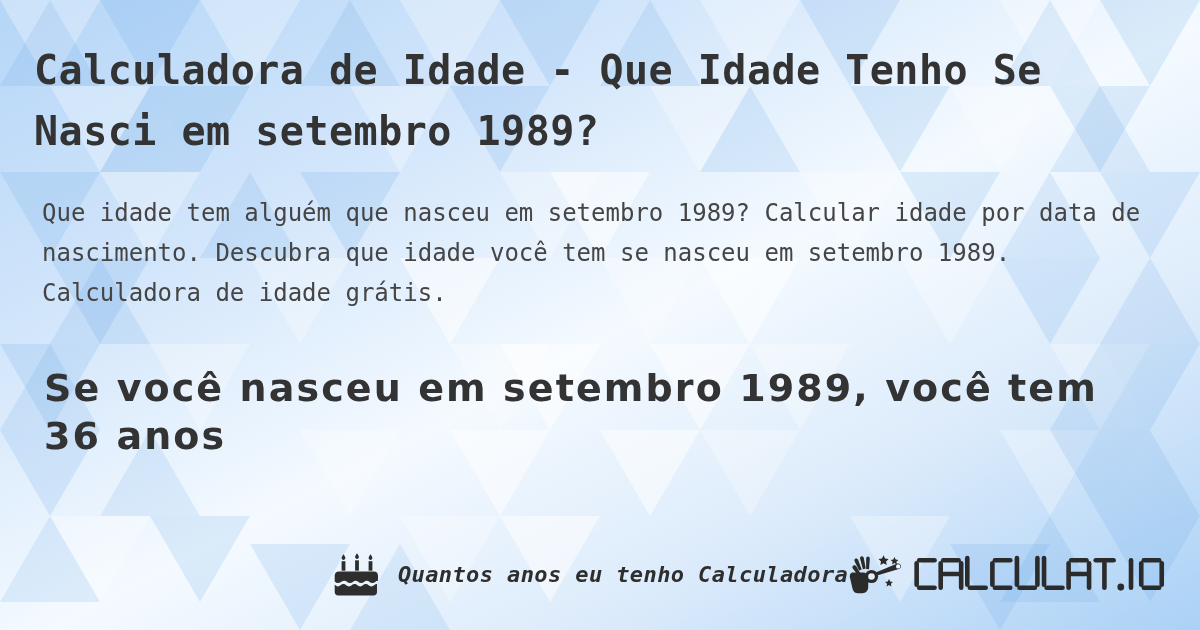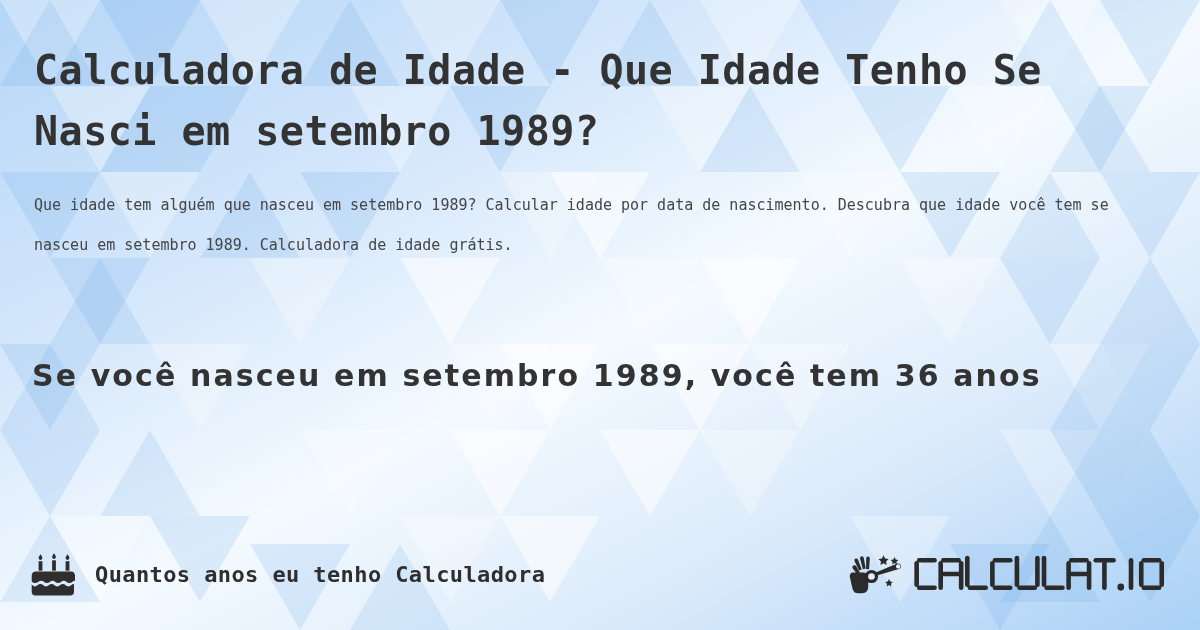--- a/index.html
+++ b/index.html
@@ -46,54 +46,55 @@
     letter-spacing: 0.5px;
     color: #333333;
     white-space: pre-wrap;
   }
 
   .desc {
     position: absolute;
     left: 34px;
     top: 185px;
     width: 1115px;
-    margin: 0;
+    margin: 8px;
     font-family: "DejaVu Sans Mono", "Liberation Mono", monospace;
     font-weight: normal;
-    font-size: 15px;
+    font-size: 24px;
     line-height: 40px;
     letter-spacing: 0px;
     color: #454545;
   }
 
   .answer {
     position: absolute;
     left: 32px;
     top: 352px;
     width: 1090px;
-    margin: 0;
+    margin: 12px;
     font-family: "DejaVu Sans", "Liberation Sans", sans-serif;
     font-weight: bold;
-    font-size: 30px;
+    font-size: 38px;
     line-height: 48px;
     letter-spacing: 2.1px;
     color: #333333;
   }
 
   .footer {
     position: absolute;
     left: 0;
     bottom: 0;
     width: 1200px;
     height: 112px;
     display: flex;
     align-items: center;
-    justify-content: space-between;
+    justify-content: flex-end;
     padding: 0 34px 0 30px;
     box-sizing: border-box;
+    font-style: italic;
   }
 
   .brand-left {
     display: flex;
     align-items: center;
     gap: 17px;
   }
   .cake-icon {
     display: block;
     width: 48px;

